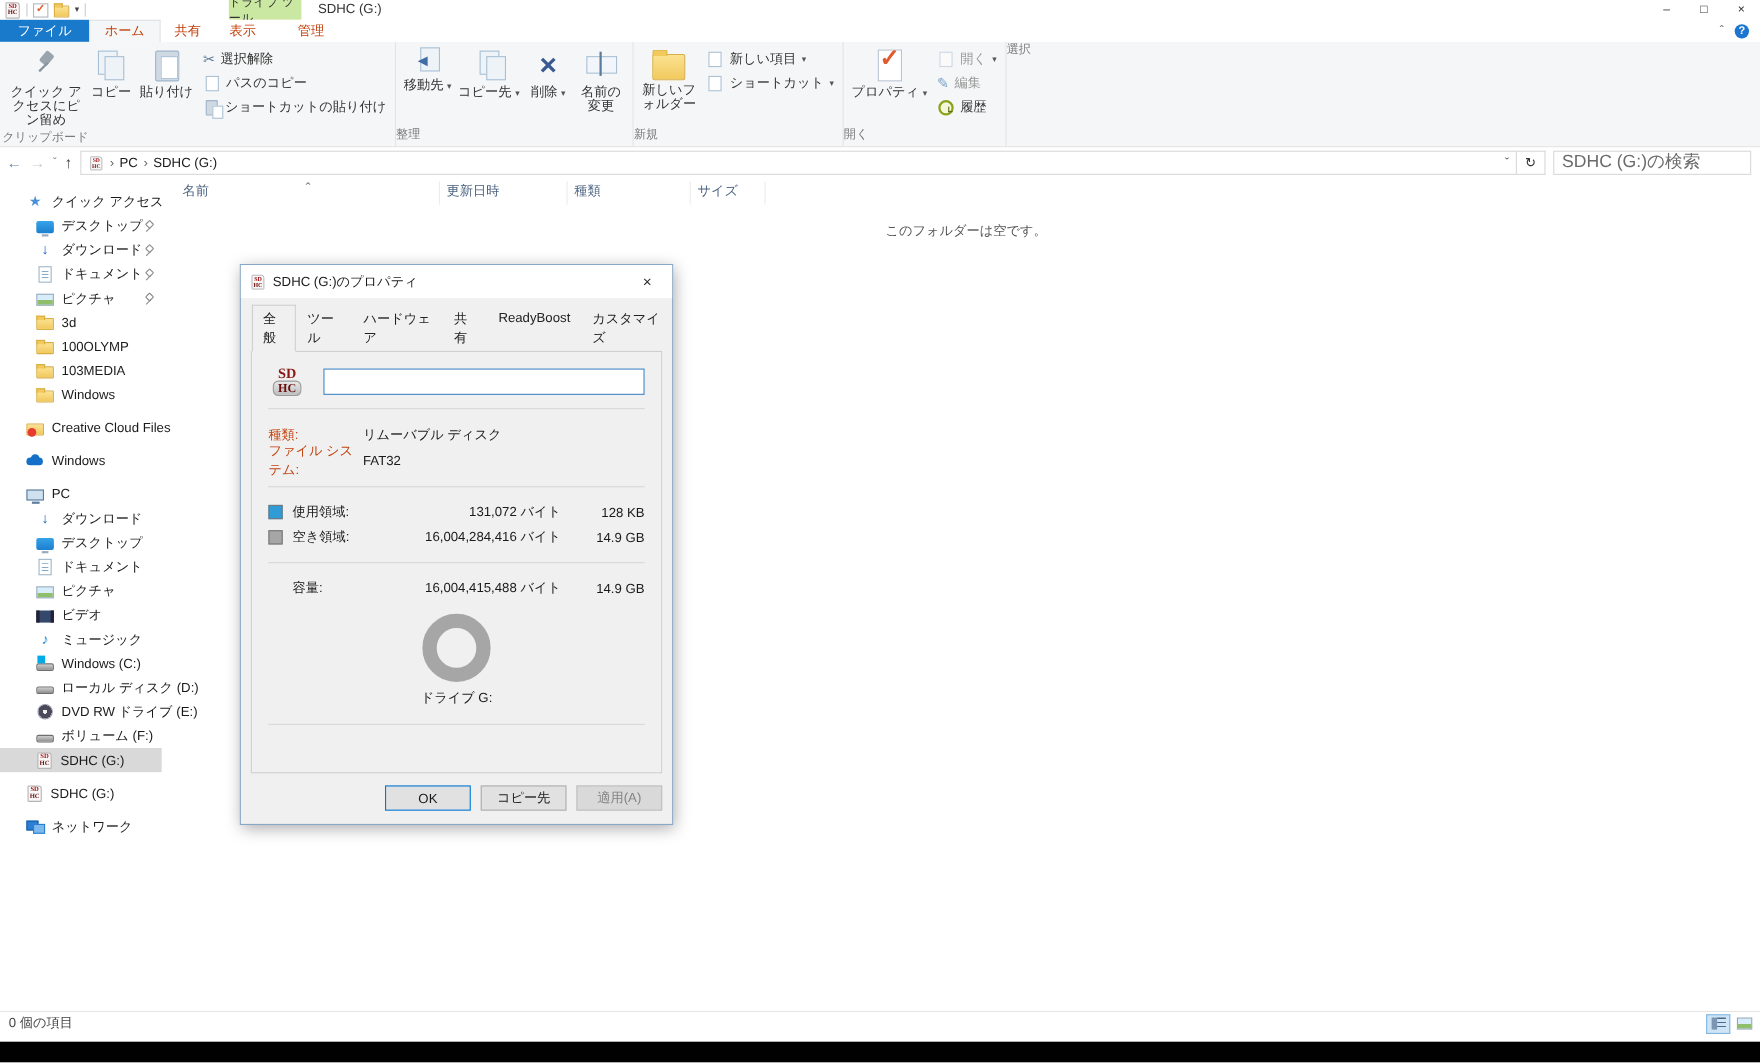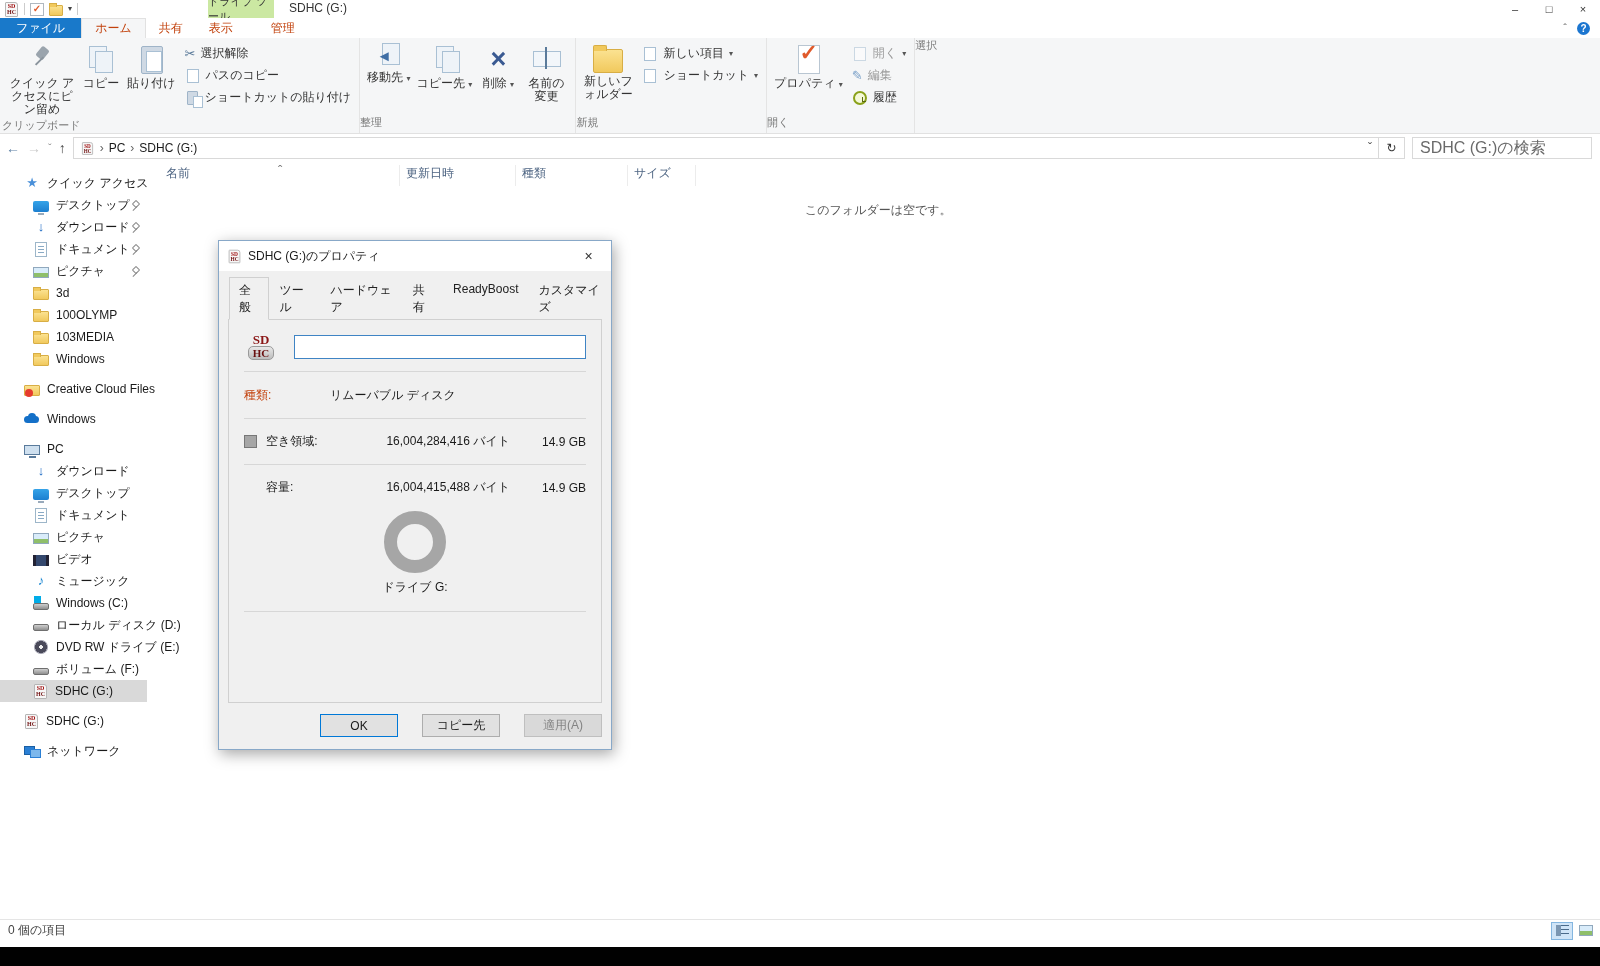--- a/index.html
+++ b/index.html
@@ -174,21 +174,21 @@
   .drow{display:flex;align-items:center;height:24px}
   .dlabel{width:86px;color:#c2410c}
   .lrow{display:flex;align-items:center;height:23px}
   .sq{width:13px;height:13px;border:1px solid #777;margin-right:9px;flex:none}
   .llabel{width:76px}
   .lbytes{flex:1;text-align:right;padding-right:14px}
   .lsize{width:62px;text-align:right}
   .caprow{padding-left:22px}
   .donut{width:62px;height:62px;border-radius:50%;border:13px solid #a6a6a6;margin:12px auto 6px}
   .drive-caption{text-align:center;margin-bottom:4px}
-  .dlg-buttons{display:flex;justify-content:flex-end;gap:24px;padding:11px 9px 12px}
+  .dlg-buttons{display:flex;justify-content:flex-end;gap:9px;padding:11px 9px 12px}
   .btn{width:78px;height:23px;background:#e1e1e1;border:1px solid #adadad;display:flex;align-items:center;justify-content:center;font-size:12px;color:#1a1a1a}
   .btn-default{border:1px solid #0078d7}
   .btn-disabled{background:#d9d9d9;border-color:#bfbfbf;color:#838383}
 </style>
 </head>
 <body>
 
 <div class="titlebar">
   <div class="qat">
     <span class="ic ic-sd">
@@ -529,21 +529,31 @@
         <span class="t">SD</span>
         <span class="b">HC</span>
       </span>
       <input class="vol-input" value="" style="">
     </div>
     <hr class="hr">
     <div class="drow">
       <span class="dlabel">種類:</span>
       <span>リムーバブル ディスク</span>
     </div>
+    <div class="drow">
+      <span class="dlabel">ファイル システム:</span>
+      <span>FAT32</span>
+    </div>
     <hr class="hr">
+    <div class="lrow">
+      <span class="sq" id="sq-used" style="background: rgb(47, 156, 216);"></span>
+      <span class="llabel">使用領域:</span>
+      <span class="lbytes">131,072 バイト</span>
+      <span class="lsize">128 KB</span>
+    </div>
     <div class="lrow">
       <span class="sq" id="sq-free" style="background: rgb(166, 166, 166);"></span>
       <span class="llabel">空き領域:</span>
       <span class="lbytes">16,004,284,416 バイト</span>
       <span class="lsize">14.9 GB</span>
     </div>
     <hr class="hr">
     <div class="lrow caprow">
       <span class="llabel">容量:</span>
       <span class="lbytes">16,004,415,488 バイト</span>

